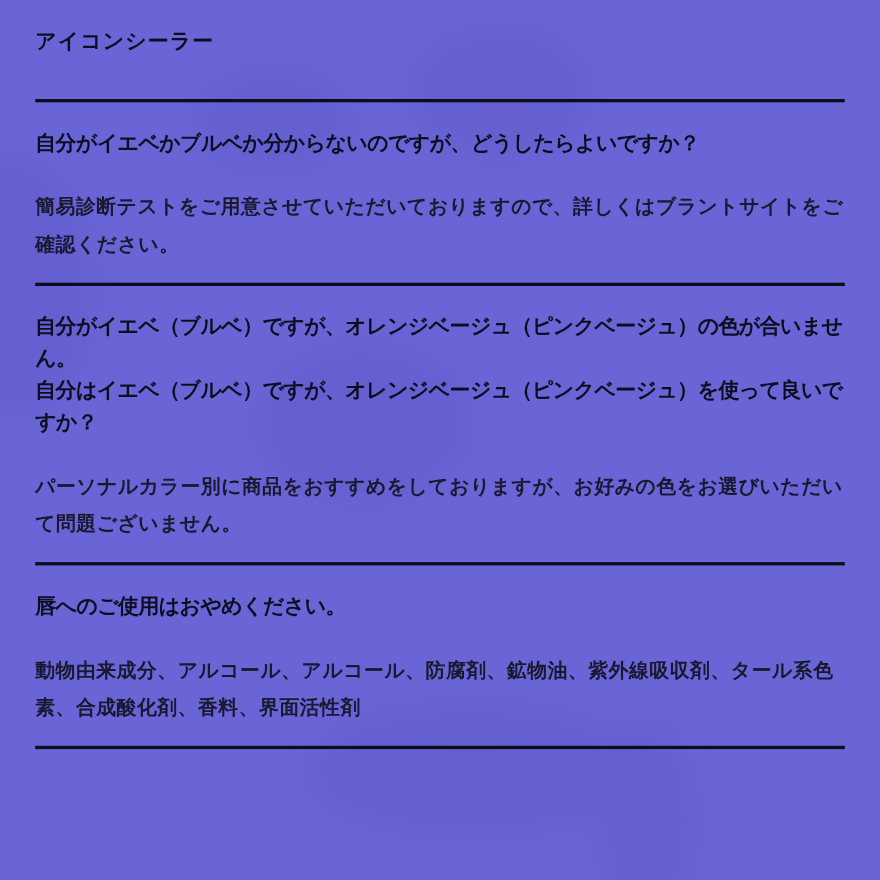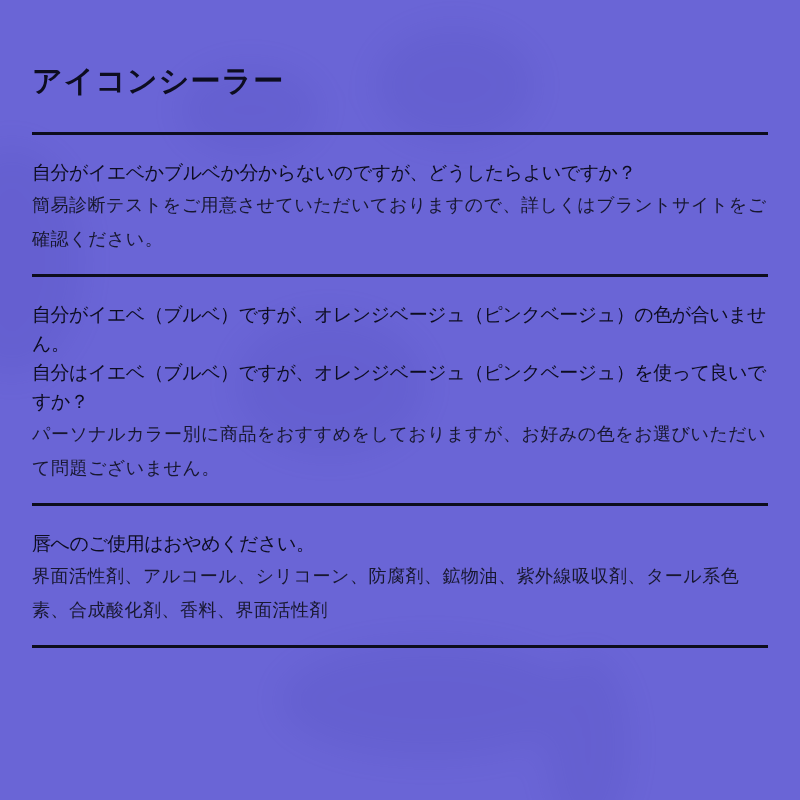--- a/index.html
+++ b/index.html
@@ -17,49 +17,49 @@
     top: 0; left: 0;
     z-index: 0;
     pointer-events: none;
   }
   .content {
     position: relative;
     z-index: 1;
     padding: 0 32px;
   }
   .page-title {
-    margin: 64px 0 0 0;
-    font-size: 30px;
+    margin: 22px 0 0 0;
+    font-size: 19px;
     line-height: 34px;
     font-weight: bold;
     letter-spacing: 1px;
     color: #0d0d20;
   }
   .divider {
     border: none;
     border-top: 3px solid #0d0d1d;
     height: 0;
     margin: 34px 0 0 0;
   }
   .faq-section .divider { margin-top: 18px; }
   .faq-section:first-of-type .divider { margin-top: 34px; }
   .question {
     margin: 23px 0 0 0;
     font-size: 19px;
     line-height: 29px;
-    font-weight: normal;
+    font-weight: bold;
     letter-spacing: -0.5px;
     white-space: pre-line;
     color: #0d0d20;
   }
   .answer {
-    margin: 1px 0 0 0;
+    margin: 26px 0 0 0;
     font-size: 18px;
     line-height: 34px;
-    font-weight: normal;
+    font-weight: bold;
     letter-spacing: 0.5px;
     white-space: pre-line;
     color: #181830;
   }
 </style>
 </head>
 <body>
 
 <svg class="watermark" width="800" height="800" viewBox="0 0 800 800" aria-hidden="true">
   <defs>
@@ -90,20 +90,20 @@
   <section class="faq-section">
     <hr class="divider">
     <p class="question">自分がイエベ（ブルベ）ですが、オレンジベージュ（ピンクベージュ）の色が合いません。
 自分はイエベ（ブルベ）ですが、オレンジベージュ（ピンクベージュ）を使って良いですか？</p>
     <p class="answer">パーソナルカラー別に商品をおすすめをしておりますが、お好みの色をお選びいただいて問題ございません。</p>
   </section>
 
   <section class="faq-section">
     <hr class="divider">
     <p class="question">唇へのご使用はおやめください。</p>
-    <p class="answer">界面活性剤、アルコール、シリコーン、防腐剤、鉱物油、紫外線吸収剤、タール系色素、合成酸化剤、香料、界面活性剤</p>
+    <p class="answer">動物由来成分、アルコール、アルコール、防腐剤、鉱物油、紫外線吸収剤、タール系色素、合成酸化剤、香料、界面活性剤</p>
   </section>
 
   <section class="faq-section">
     <hr class="divider">
   </section>
 
 </div>
 
 </body></html>

